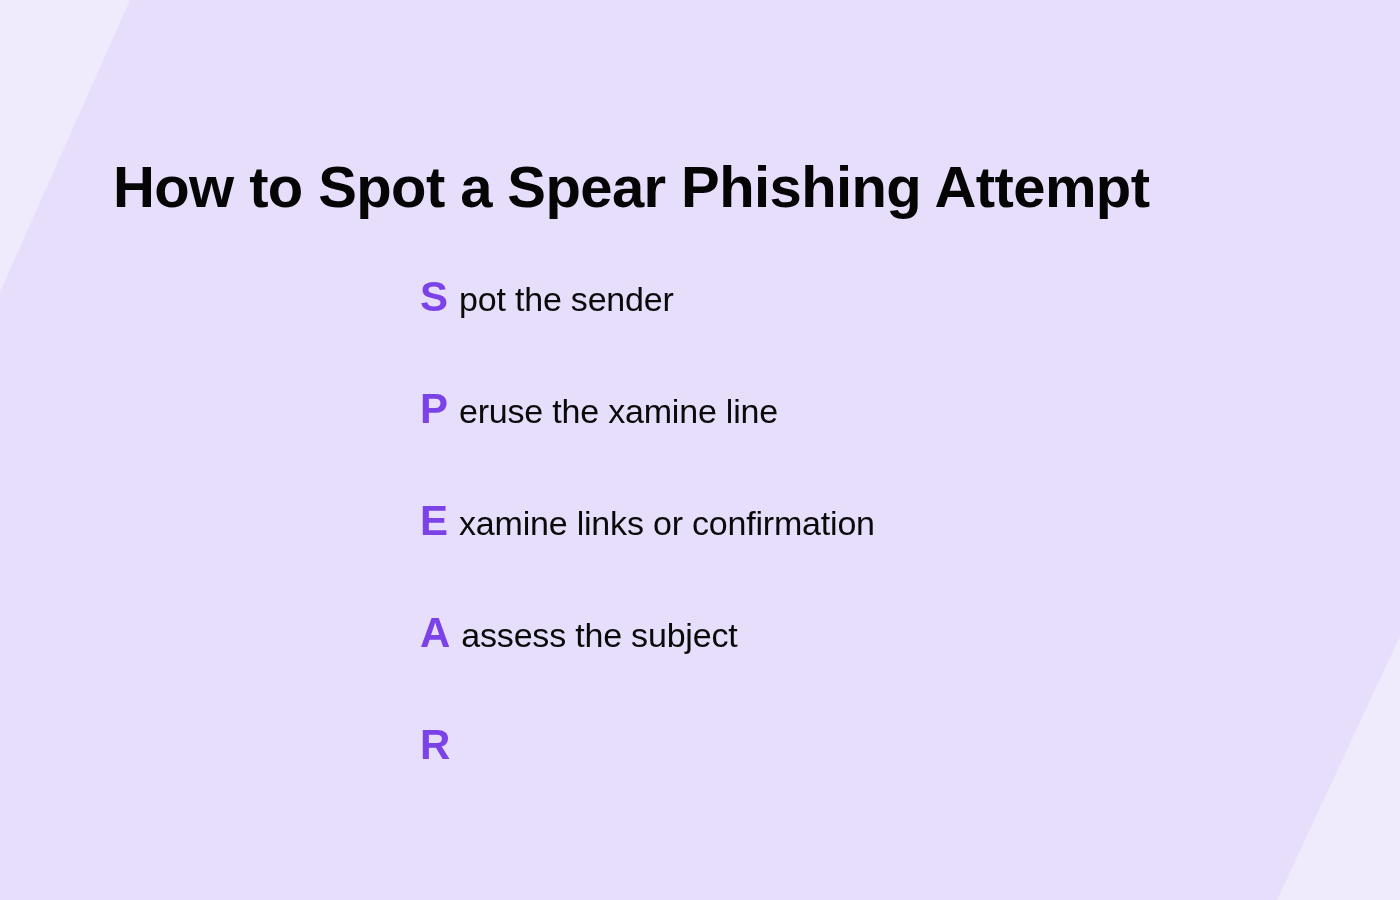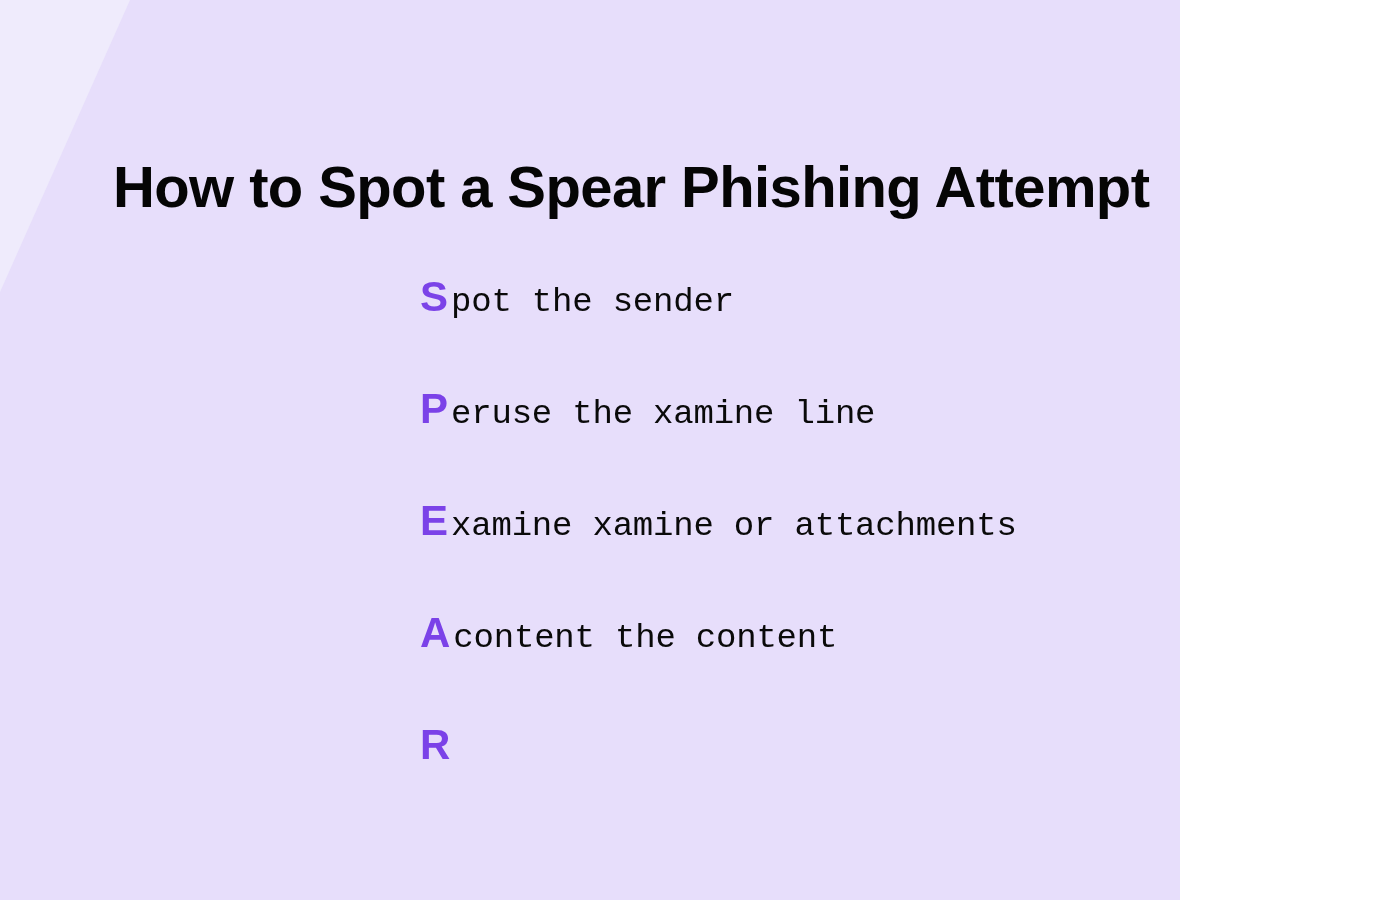--- a/index.html
+++ b/index.html
@@ -8,21 +8,21 @@
   }
   body {
     width: 1400px;
     height: 900px;
     font-family: "Liberation Sans", sans-serif;
     overflow: hidden;
   }
 
   #slide {
     position: relative;
-    width: 1180px;
+    width: 1400px;
     height: 900px;
     background: #E7DEFB;
     overflow: hidden;
   }
 
   
   .bg-layer {
     position: absolute;
     inset: 0;
     width: 1400px;
@@ -65,23 +65,22 @@
     line-height: 1;
     display: inline-block;
   }
 
   .acronym-rest {
     font-size: 34px;
     font-weight: 400;
     color: #0A0A0A;
     line-height: 1;
     letter-spacing: -0.2px;
-    margin-left: 3px;
+    margin-left: 11px;
     display: inline-block;
-    font-family: Liberation Mono, monospace;
   }
 </style>
 </head>
 <body>
 
 <div id="slide">
 
   <svg class="bg-layer" viewBox="0 0 1400 900" preserveAspectRatio="none" aria-hidden="true">
     <rect x="0" y="0" width="1400" height="900" fill="#E7DEFB"></rect>
     <polygon points="0,0 130,0 0,292" fill="#EFEBFC"></polygon>
@@ -97,26 +96,26 @@
       <span class="acronym-rest">pot the sender</span>
     </div>
 
     <div class="acronym-row">
       <span class="acronym-initial">P</span>
       <span class="acronym-rest">eruse the xamine line</span>
     </div>
 
     <div class="acronym-row">
       <span class="acronym-initial">E</span>
-      <span class="acronym-rest">xamine xamine or attachments</span>
+      <span class="acronym-rest">xamine links or confirmation</span>
     </div>
 
     <div class="acronym-row">
       <span class="acronym-initial">A</span>
-      <span class="acronym-rest">content the content</span>
+      <span class="acronym-rest">assess the subject</span>
     </div>
 
     <div class="acronym-row">
       <span class="acronym-initial">R</span>
     </div>
 
   </div>
 </div>
 
 </body></html>

